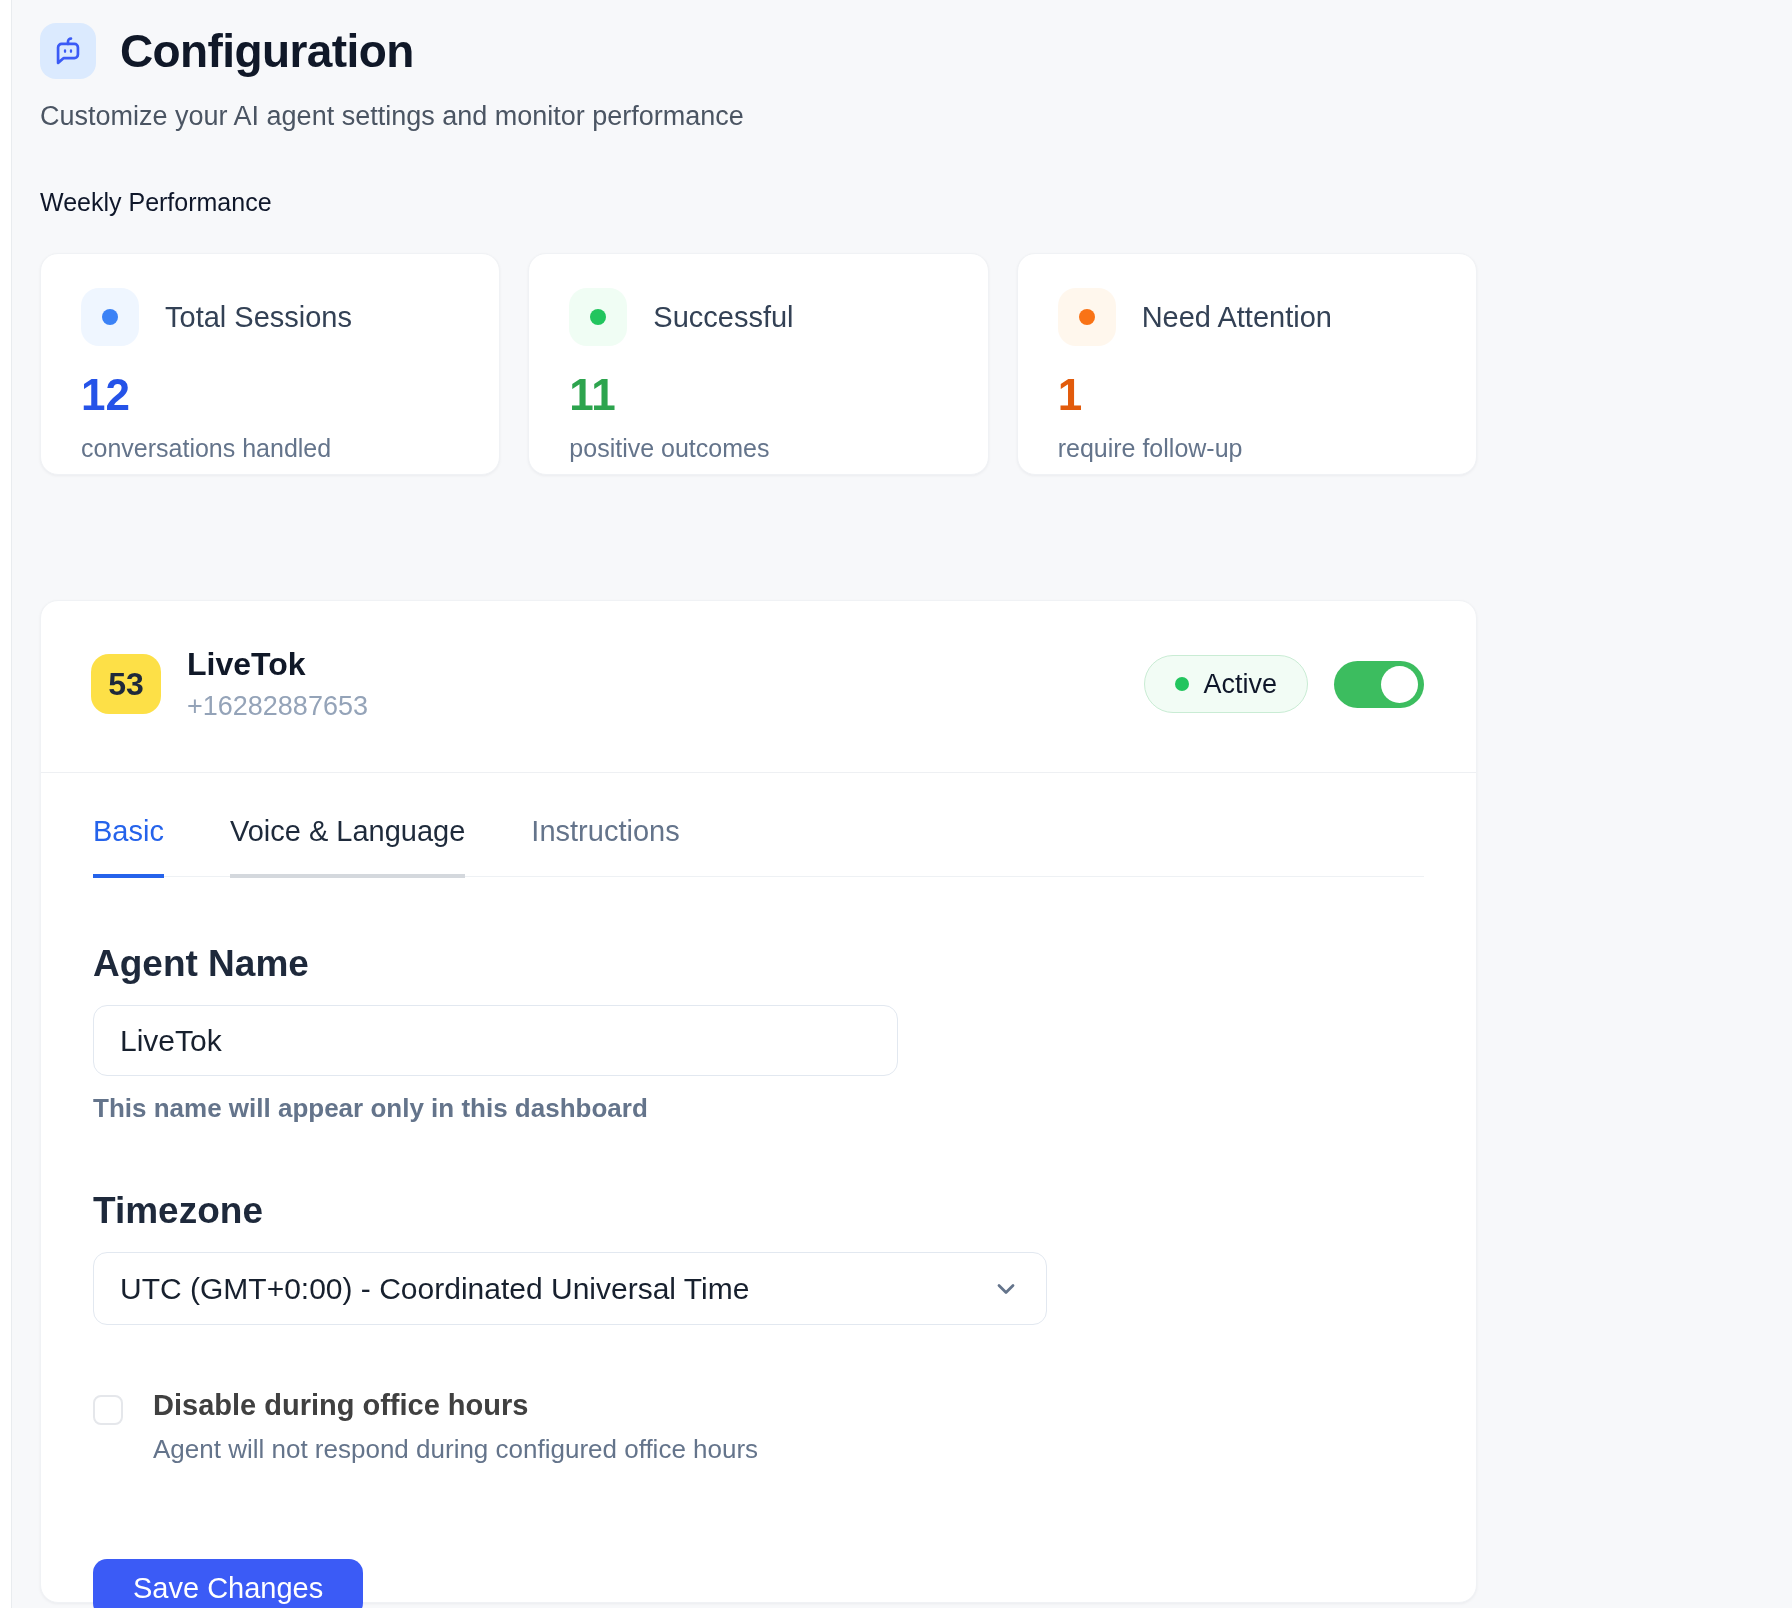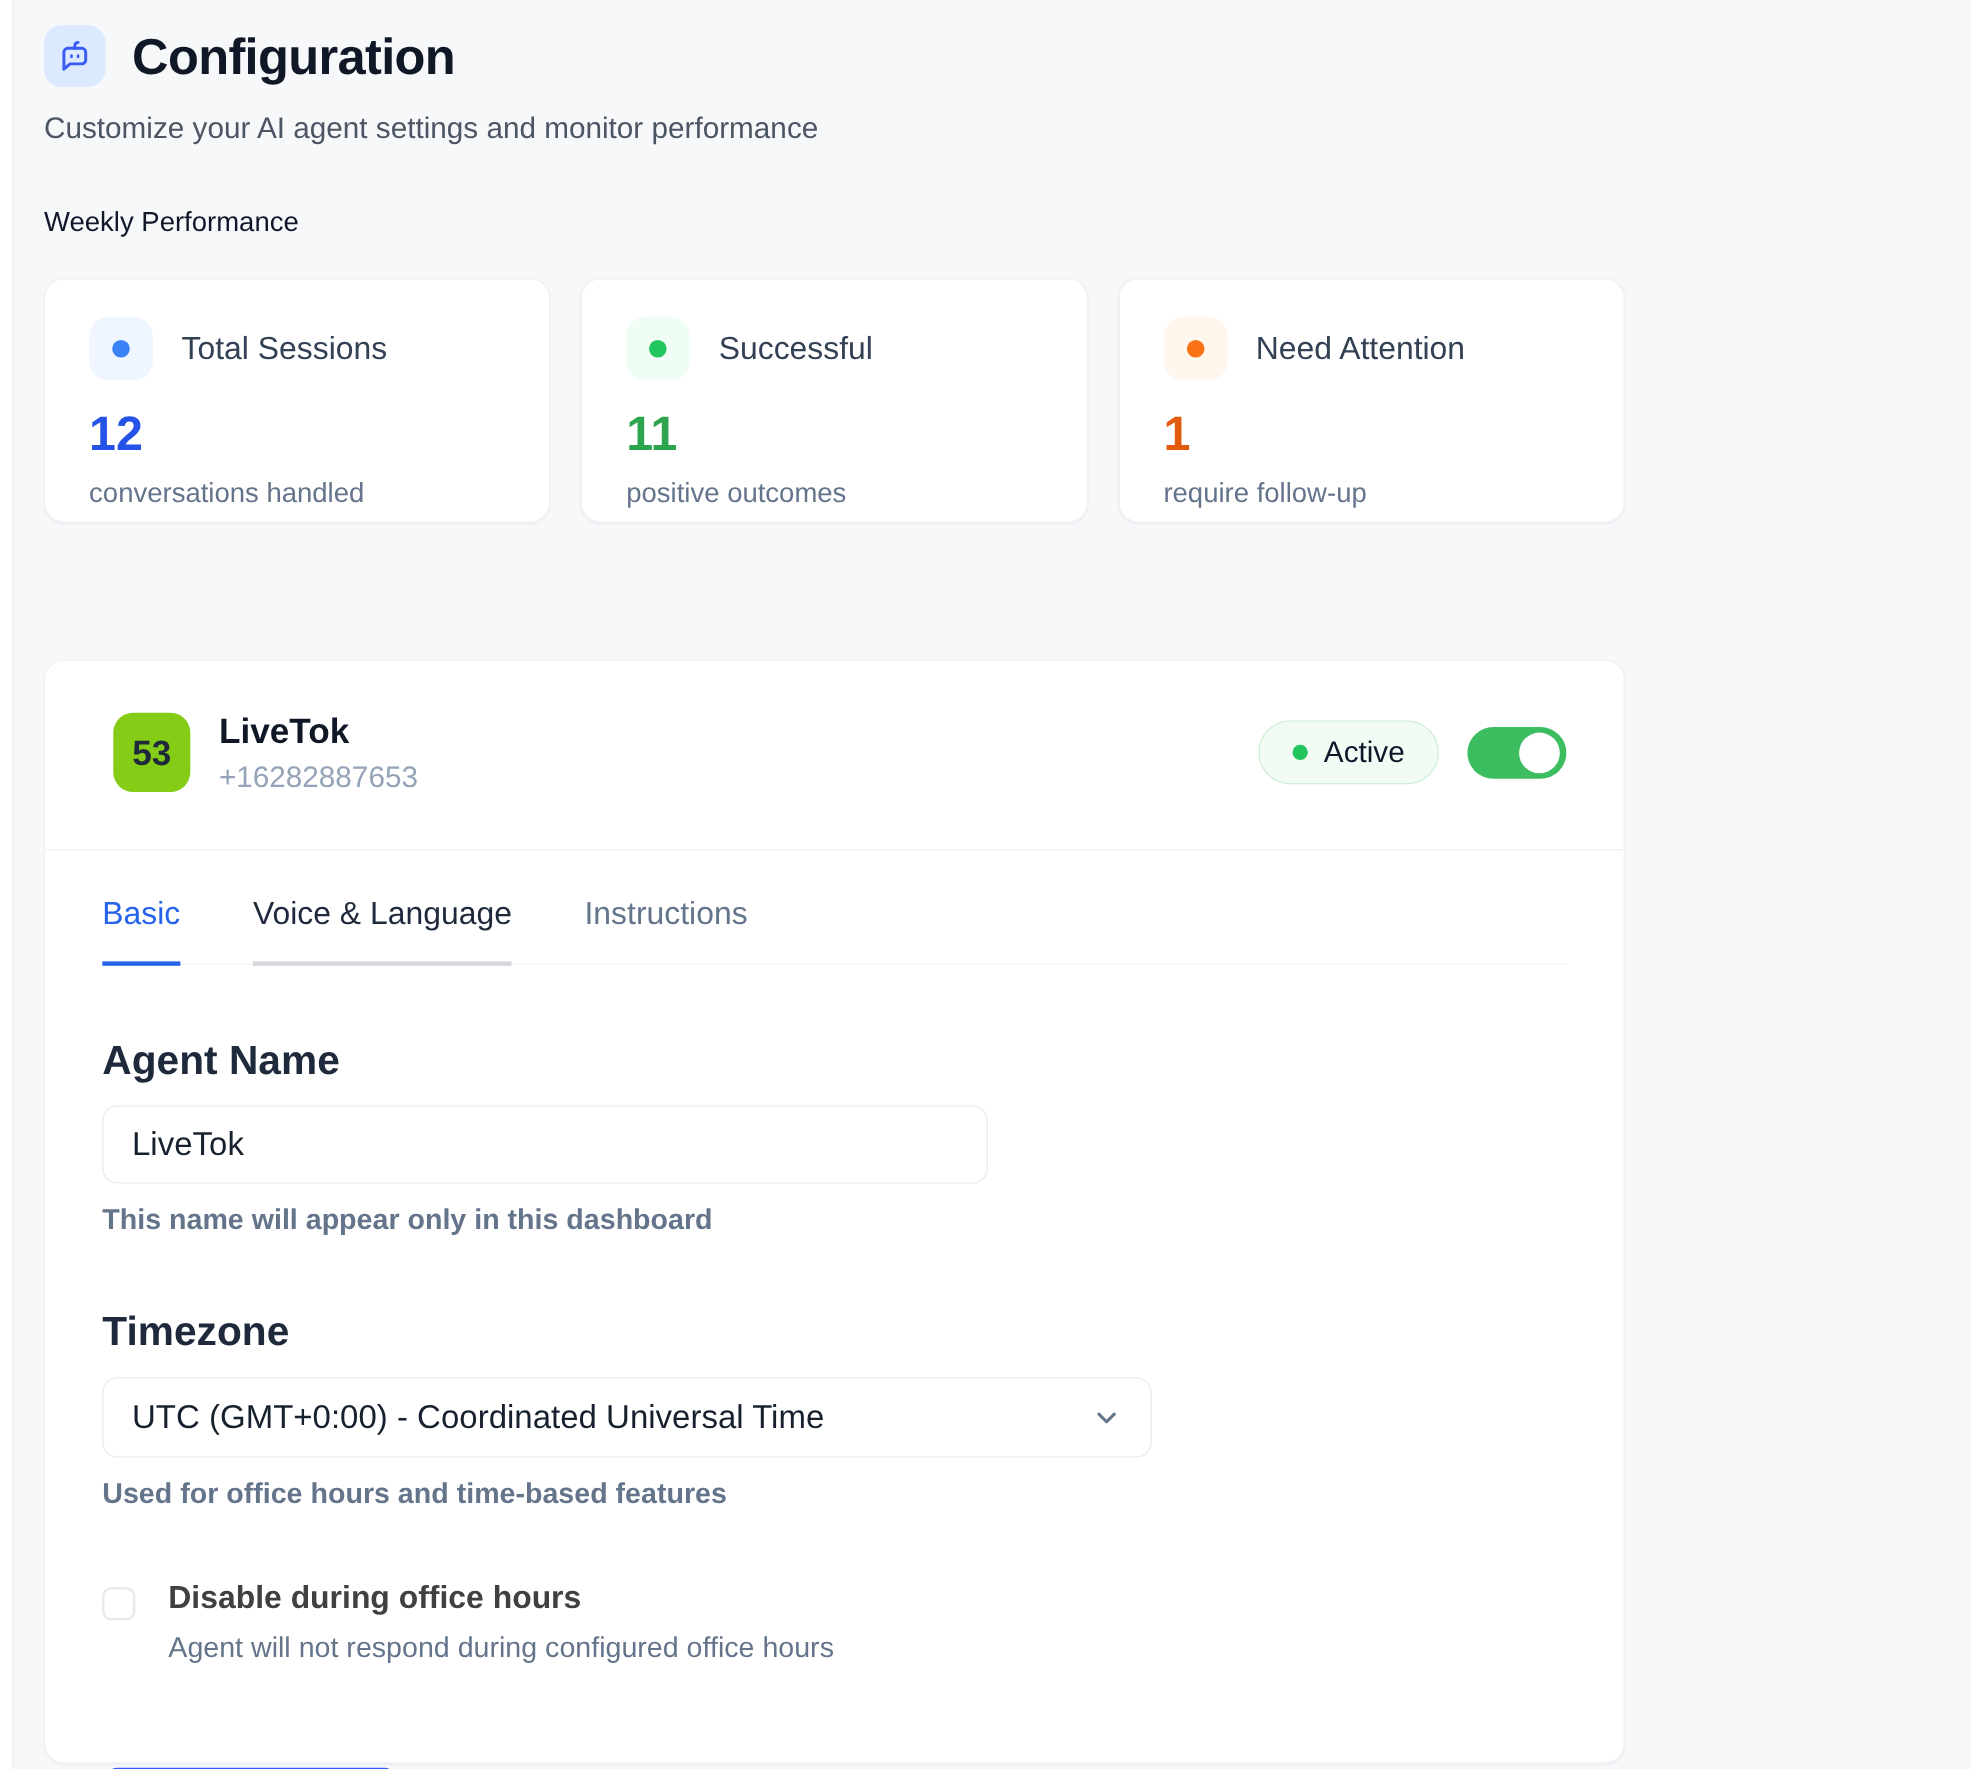--- a/index.html
+++ b/index.html
@@ -48,23 +48,23 @@
   .stat-value.orange { color: #e25b0c; }
   .stat-desc { margin-top: 14px; font-size: 25px; color: #64748b; }
   
   .agent-card {
     margin-top: 125px; background: #ffffff; border-radius: 18px;
     border: 1px solid #f0f2f5; box-shadow: 0 1px 3px rgba(16,24,40,0.05);
     height: 1003px;
   }
   .agent-header { display: flex; align-items: center; padding: 45px 52px 50px 50px; }
   .agent-avatar {
-    width: 70px; height: 72px; border-radius: 18px; background: #84cc16;
+    width: 70px; height: 60px; border-radius: 18px; background: #fde047;
     display: flex; align-items: center; justify-content: center;
-    font-size: 32px; font-weight: 600; color: #1e293b; flex: 0 0 auto; margin-left: 12px;
+    font-size: 32px; font-weight: 600; color: #1e293b; flex: 0 0 auto;
   }
   .agent-id { margin-left: 26px; }
   .agent-name { font-size: 32px; font-weight: 700; color: #101828; }
   .agent-phone { margin-top: 8px; font-size: 27px; color: #94a3b8; }
   .agent-header-right { margin-left: auto; display: flex; align-items: center; gap: 26px; }
   .status-badge {
     display: flex; align-items: center; gap: 14px;
     background: #f2fcf5; border: 1px solid #c9ecd4; border-radius: 999px;
     height: 58px; padding: 0 30px;
     font-size: 27px; font-weight: 500; color: #0f172a;
@@ -212,21 +212,20 @@
       <div class="helper-text">This name will appear only in this dashboard</div>
 
       
       <div class="field-label">Timezone</div>
       <div class="select-box">
         <span class="select-value">UTC (GMT+0:00) - Coordinated Universal Time</span>
         <svg width="28" height="28" viewBox="0 0 24 24" fill="none" stroke="#64748b" stroke-width="2.4" stroke-linecap="round" stroke-linejoin="round">
           <polyline points="6 9 12 15 18 9"></polyline>
         </svg>
       </div>
-      <div class="helper-text">Used for office hours and time-based features</div>
 
       
       <div class="checkbox-row">
         <input type="checkbox" class="checkbox" style="">
         <div>
           <div class="checkbox-title">Disable during office hours</div>
           <div class="checkbox-desc">Agent will not respond during configured office hours</div>
         </div>
       </div>
 

